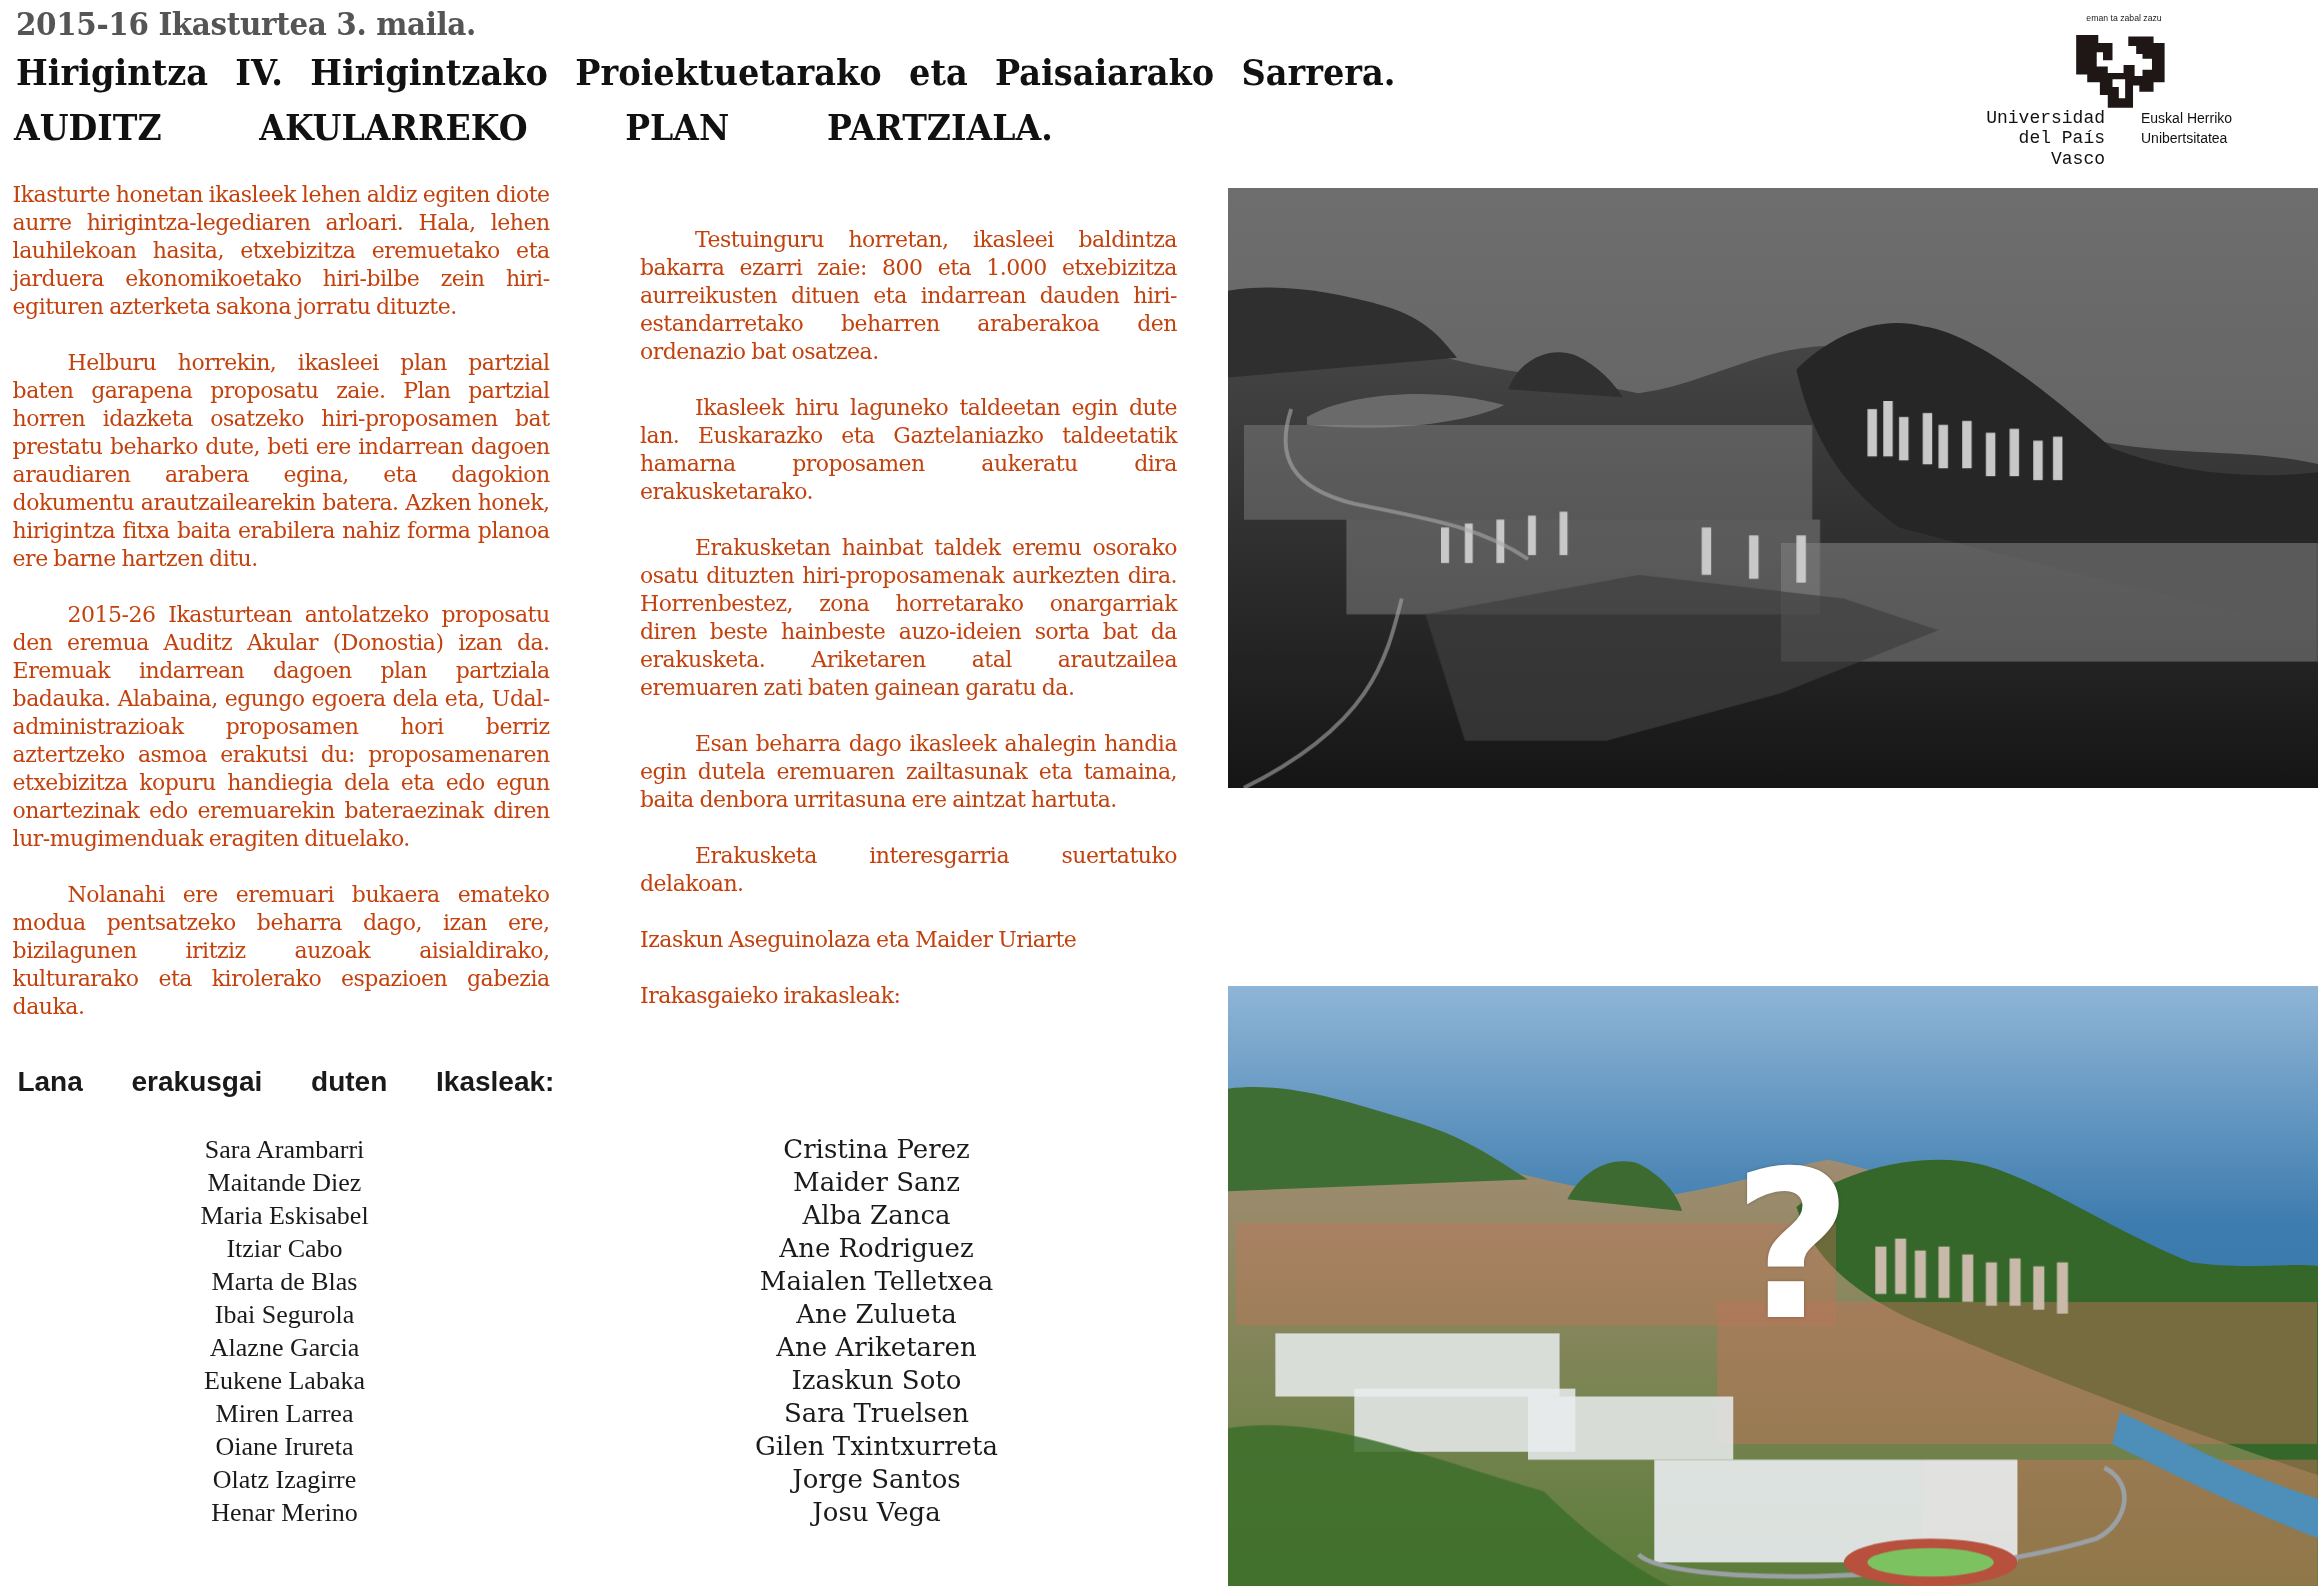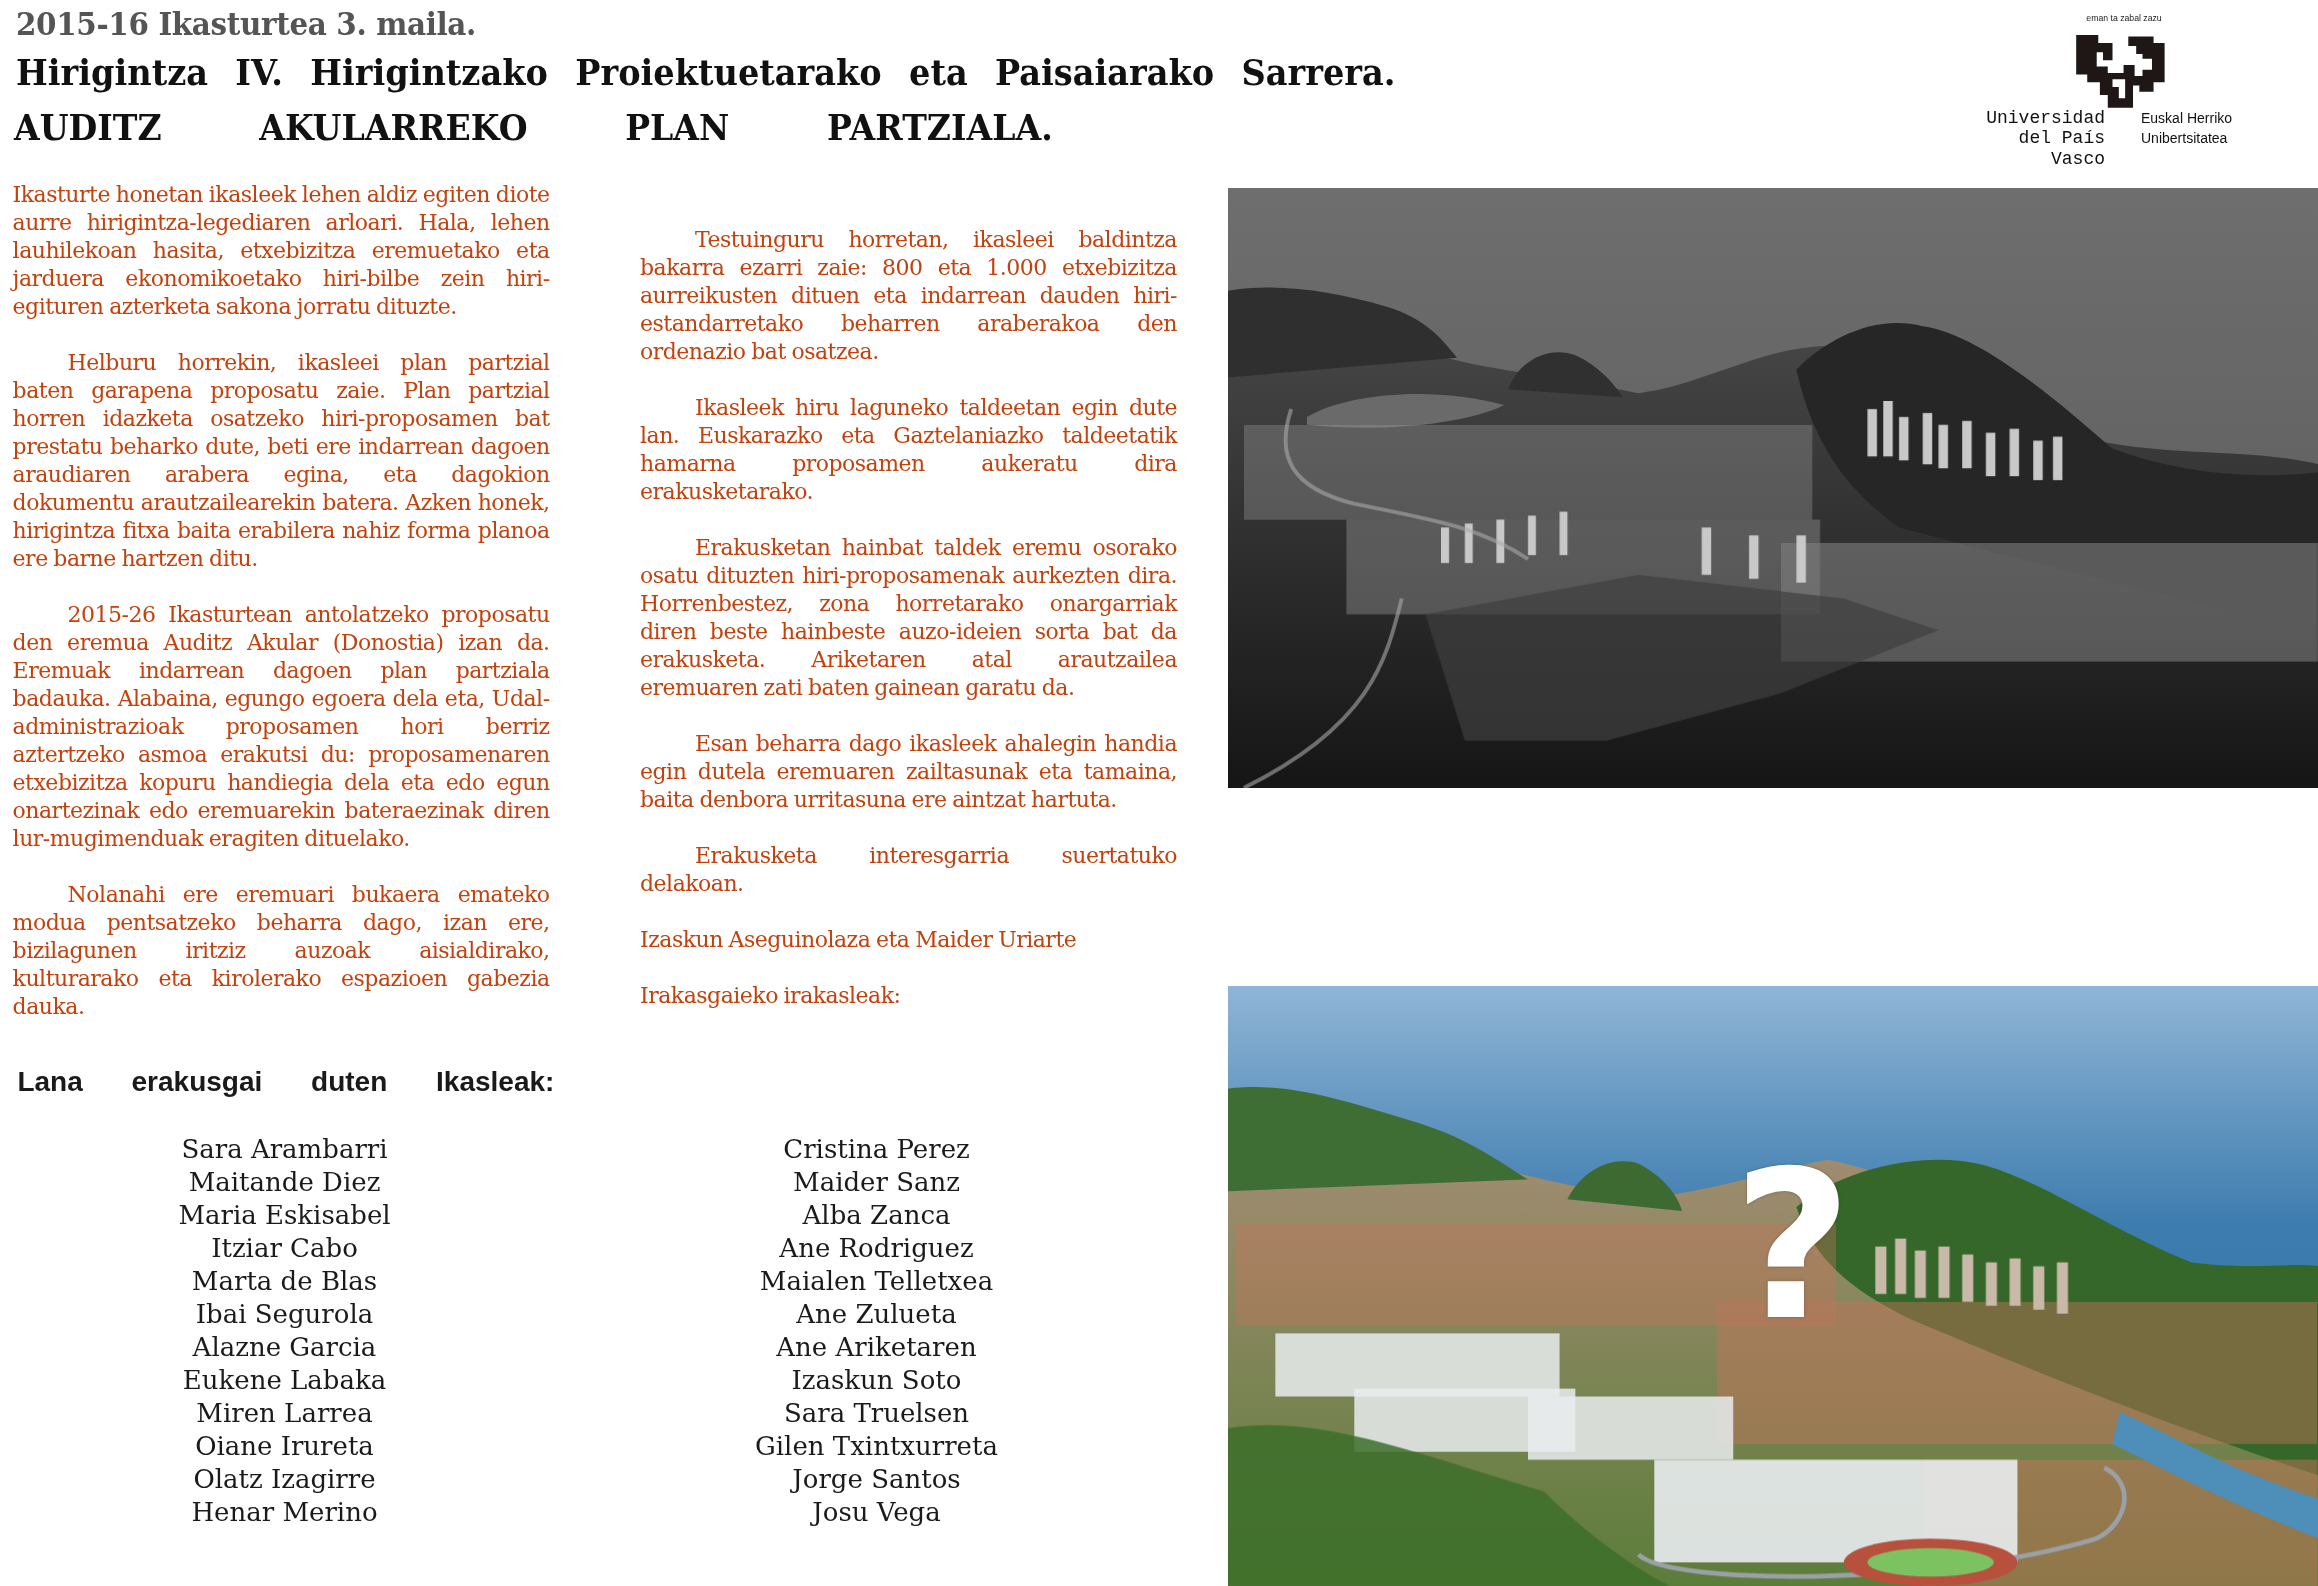--- a/index.html
+++ b/index.html
@@ -57,21 +57,21 @@
 
     
     .students-heading {
       left: 17.4px; top: 1066px; width: 537px; font-family: Liberation Sans, sans-serif; font-weight: bold;
       font-size: 28px; color: #1a1a1a; display: flex; justify-content: space-between; white-space: nowrap; gap: 20px;
     }
     .names {
       font-family: "DejaVu Serif", serif; font-size: 26px; line-height: 33px; color: #1a1a1a;
       text-align: center; margin: 0; padding: 0; list-style: none; width: 411px;
     }
-    .names-left { left: 79px; top: 1133px; }
+    .names-left { left: 79px; top: 1133px; font-family: Liberation Serif, serif; }
     .names-right { left: 671px; top: 1133px; }
 
     
     .photo { overflow: hidden; }
     .photo-bw { left: 1228px; top: 188px; width: 1091px; height: 600px; background: #3a3a3a; }
     .photo-color { left: 1228px; top: 986px; width: 1091px; height: 600px; background: #6f9a4a; }
     .photo svg { display: block; width: 100%; height: 100%; }
     .question-mark {
       position: absolute; left: 505px; top: 158px; font-family: "DejaVu Sans", sans-serif;
       font-weight: bold; font-size: 205px; color: #ffffff; line-height: 1;

